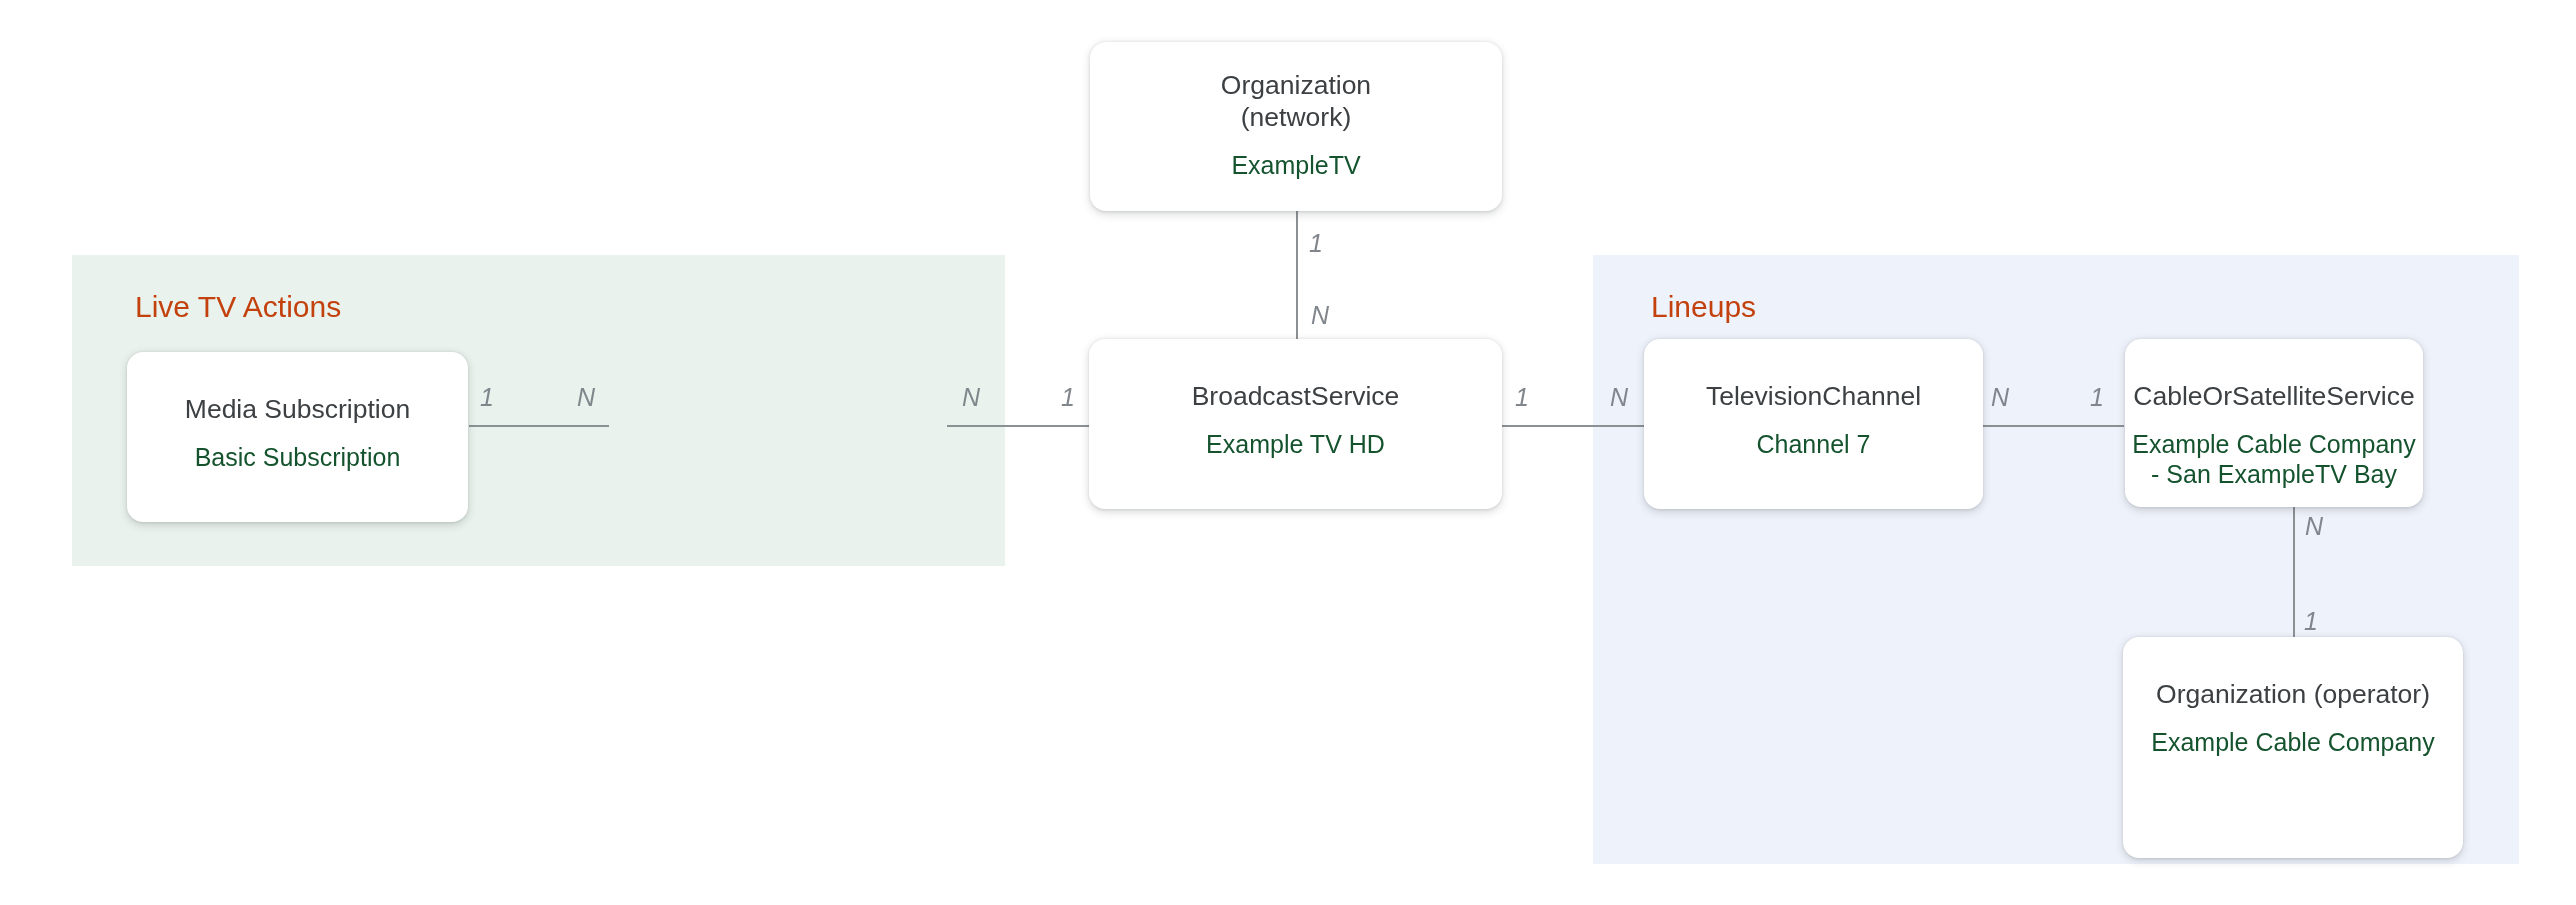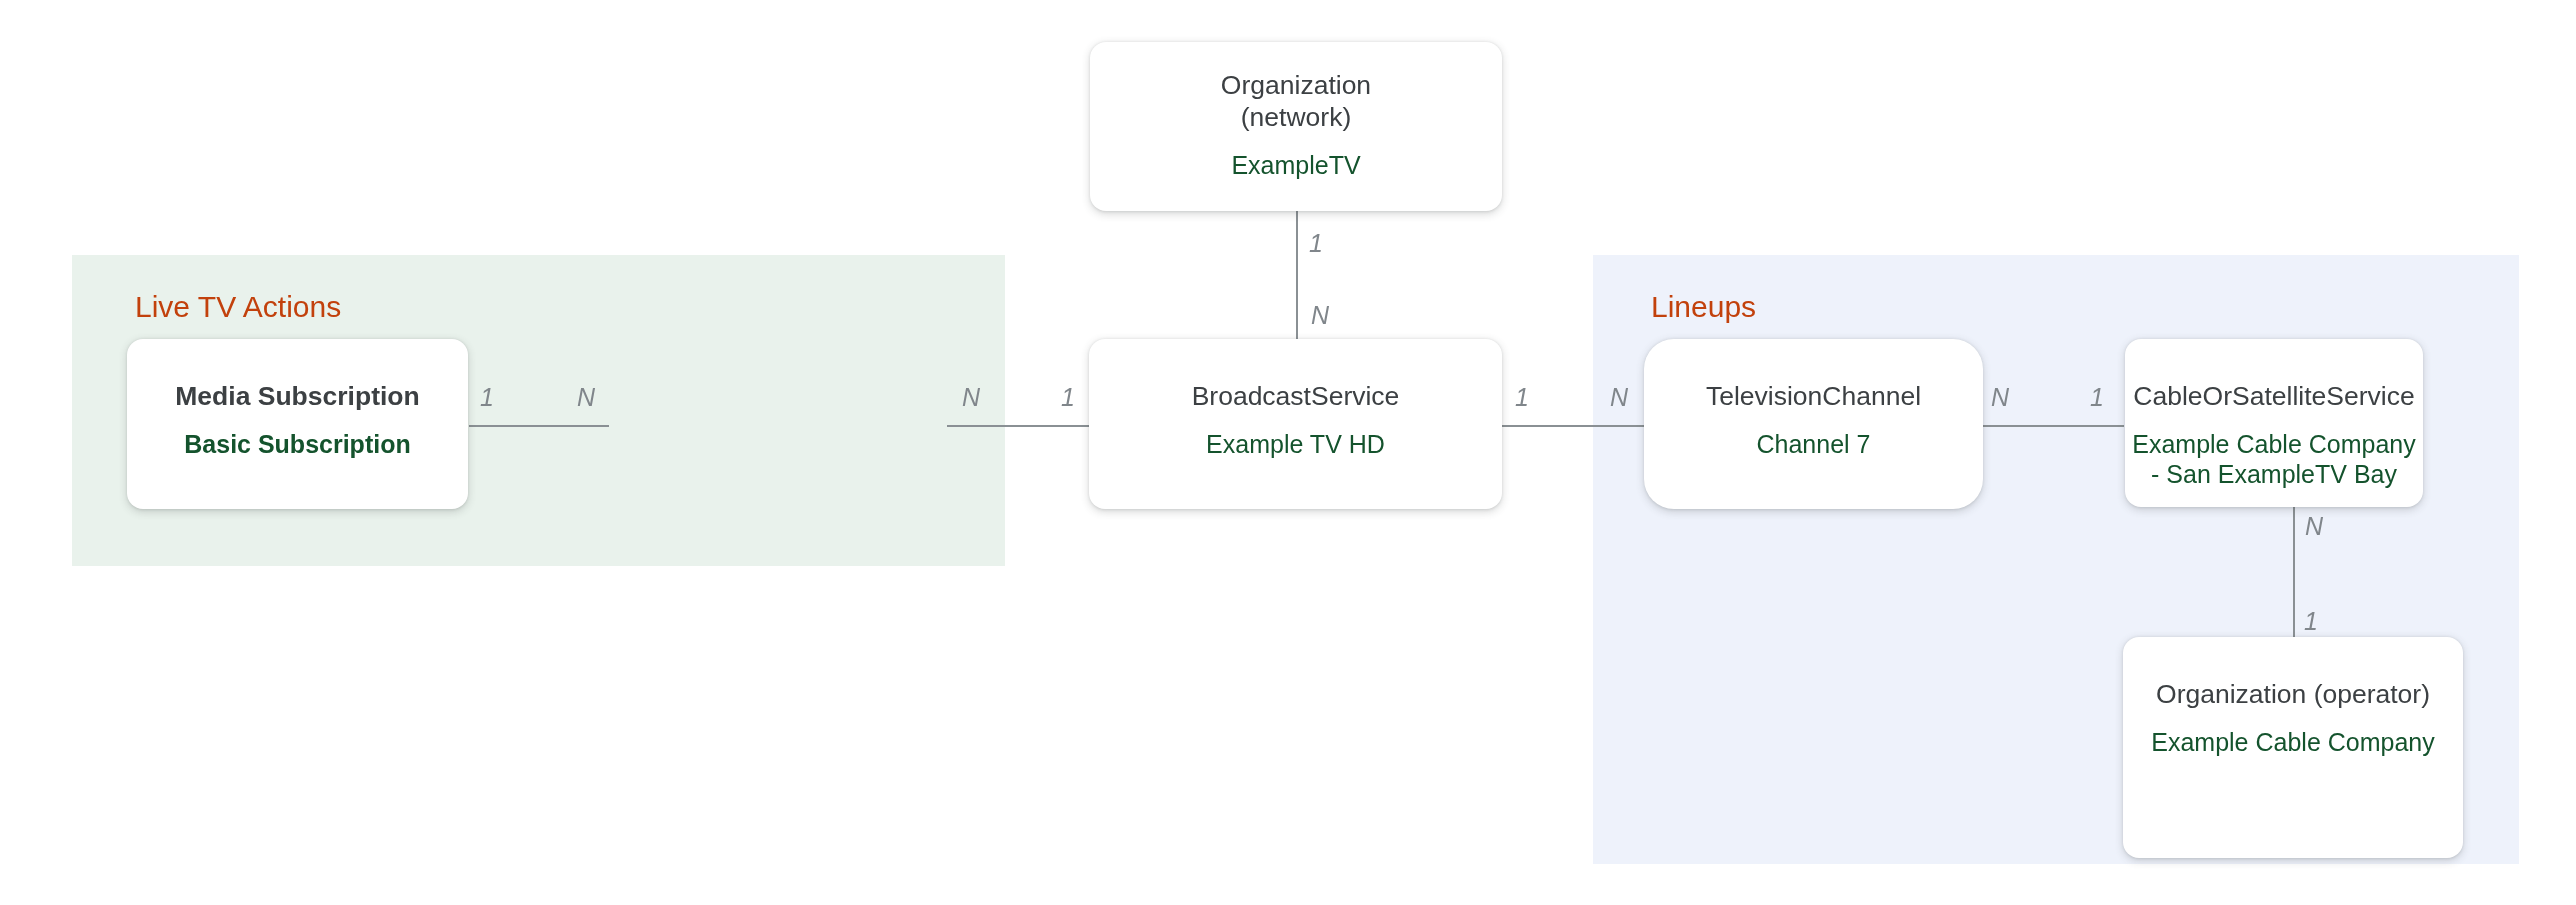--- a/index.html
+++ b/index.html
@@ -88,24 +88,24 @@
     font-size: 26.5px;
     line-height: 32px;
     color: #3c4043;
   }
   .node-subtitle {
     font-size: 25px;
     line-height: 30px;
     color: #14532d;
   }
   #node-org-network    { left: 1090px; top: 42px;  width: 412px; height: 169px; padding-top: 27.4px; }
-  #node-media-sub      { left: 127px;  top: 339px; width: 341px; height: 170px; font-weight: bold; }
+  #node-media-sub      { left: 127px;  top: 352px; width: 341px; height: 170px; }
   #node-action-markup  { left: 609px;  top: 339px; width: 338px; height: 170px; }
   #node-broadcast      { left: 1089px; top: 339px; width: 413px; height: 170px; }
-  #node-tv-channel     { left: 1644px; top: 339px; width: 339px; height: 170px; border-radius: 30px; }
+  #node-tv-channel     { left: 1644px; top: 339px; width: 339px; height: 170px; }
   #node-cable          { left: 2125px; top: 339px; width: 298px; height: 168px; }
   #node-org-operator   { left: 2123px; top: 637px; width: 340px; height: 221px; }
 
   #node-org-network .node-title { max-width: 221px; }
   #node-cable .node-subtitle    { max-width: 305px; }
 </style>
 </head>
 <body>
 
 <div class="canvas">

